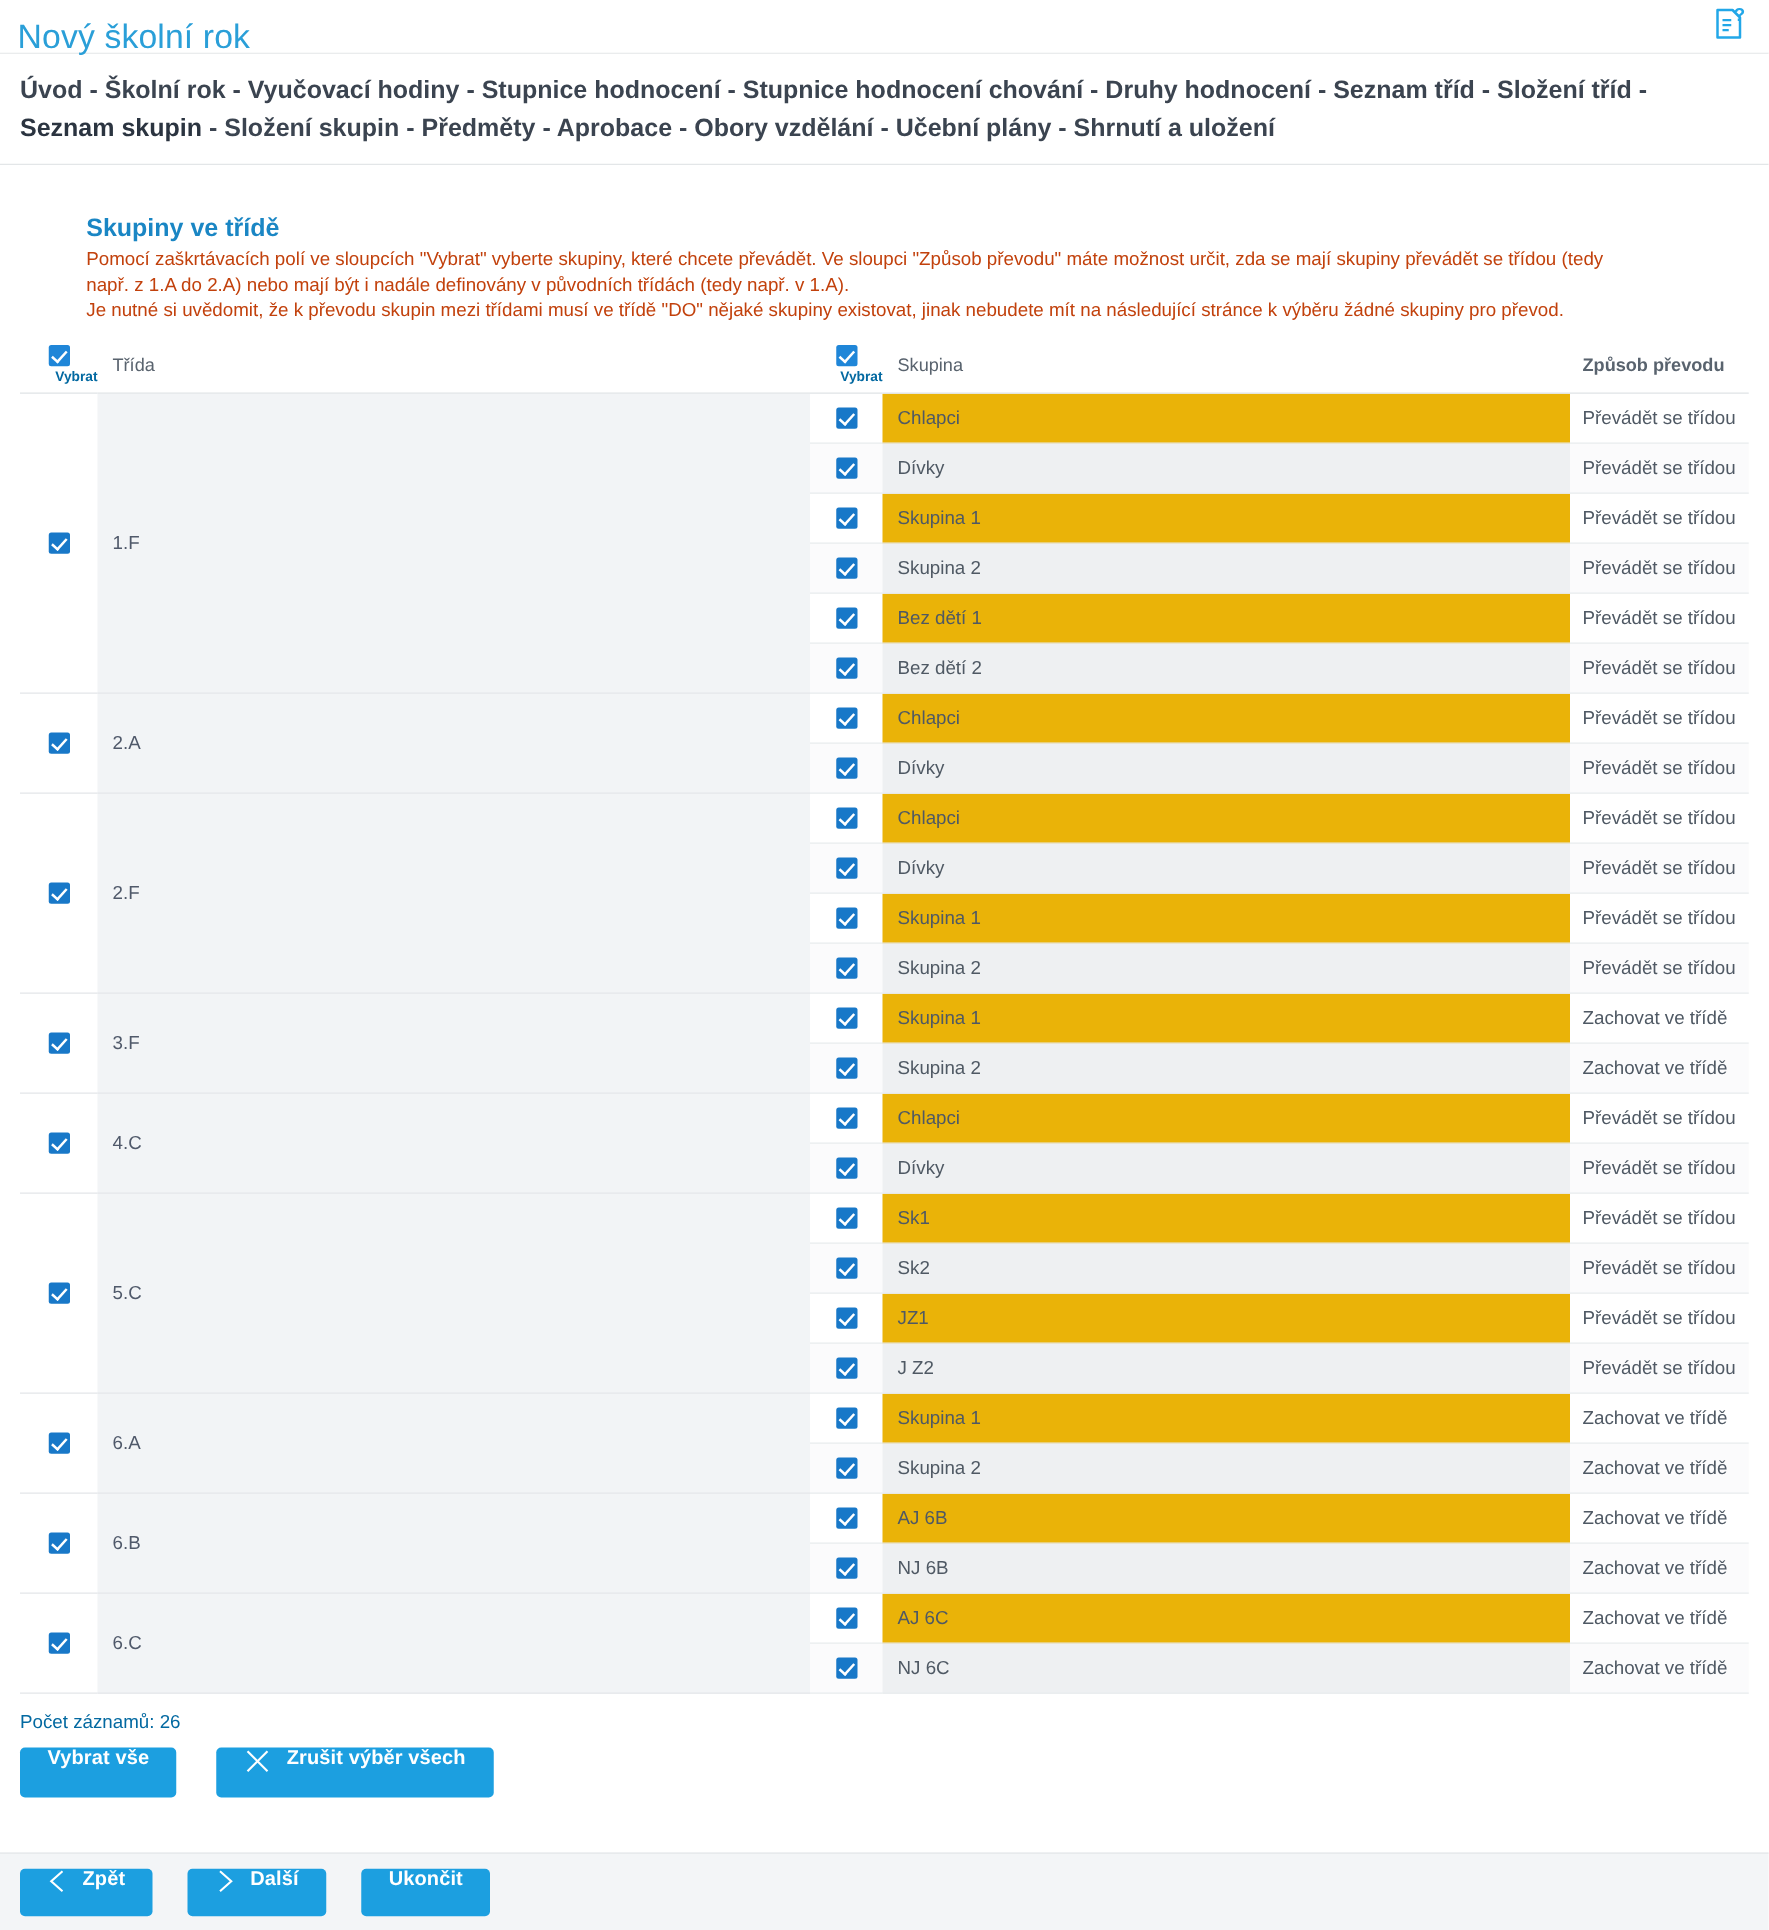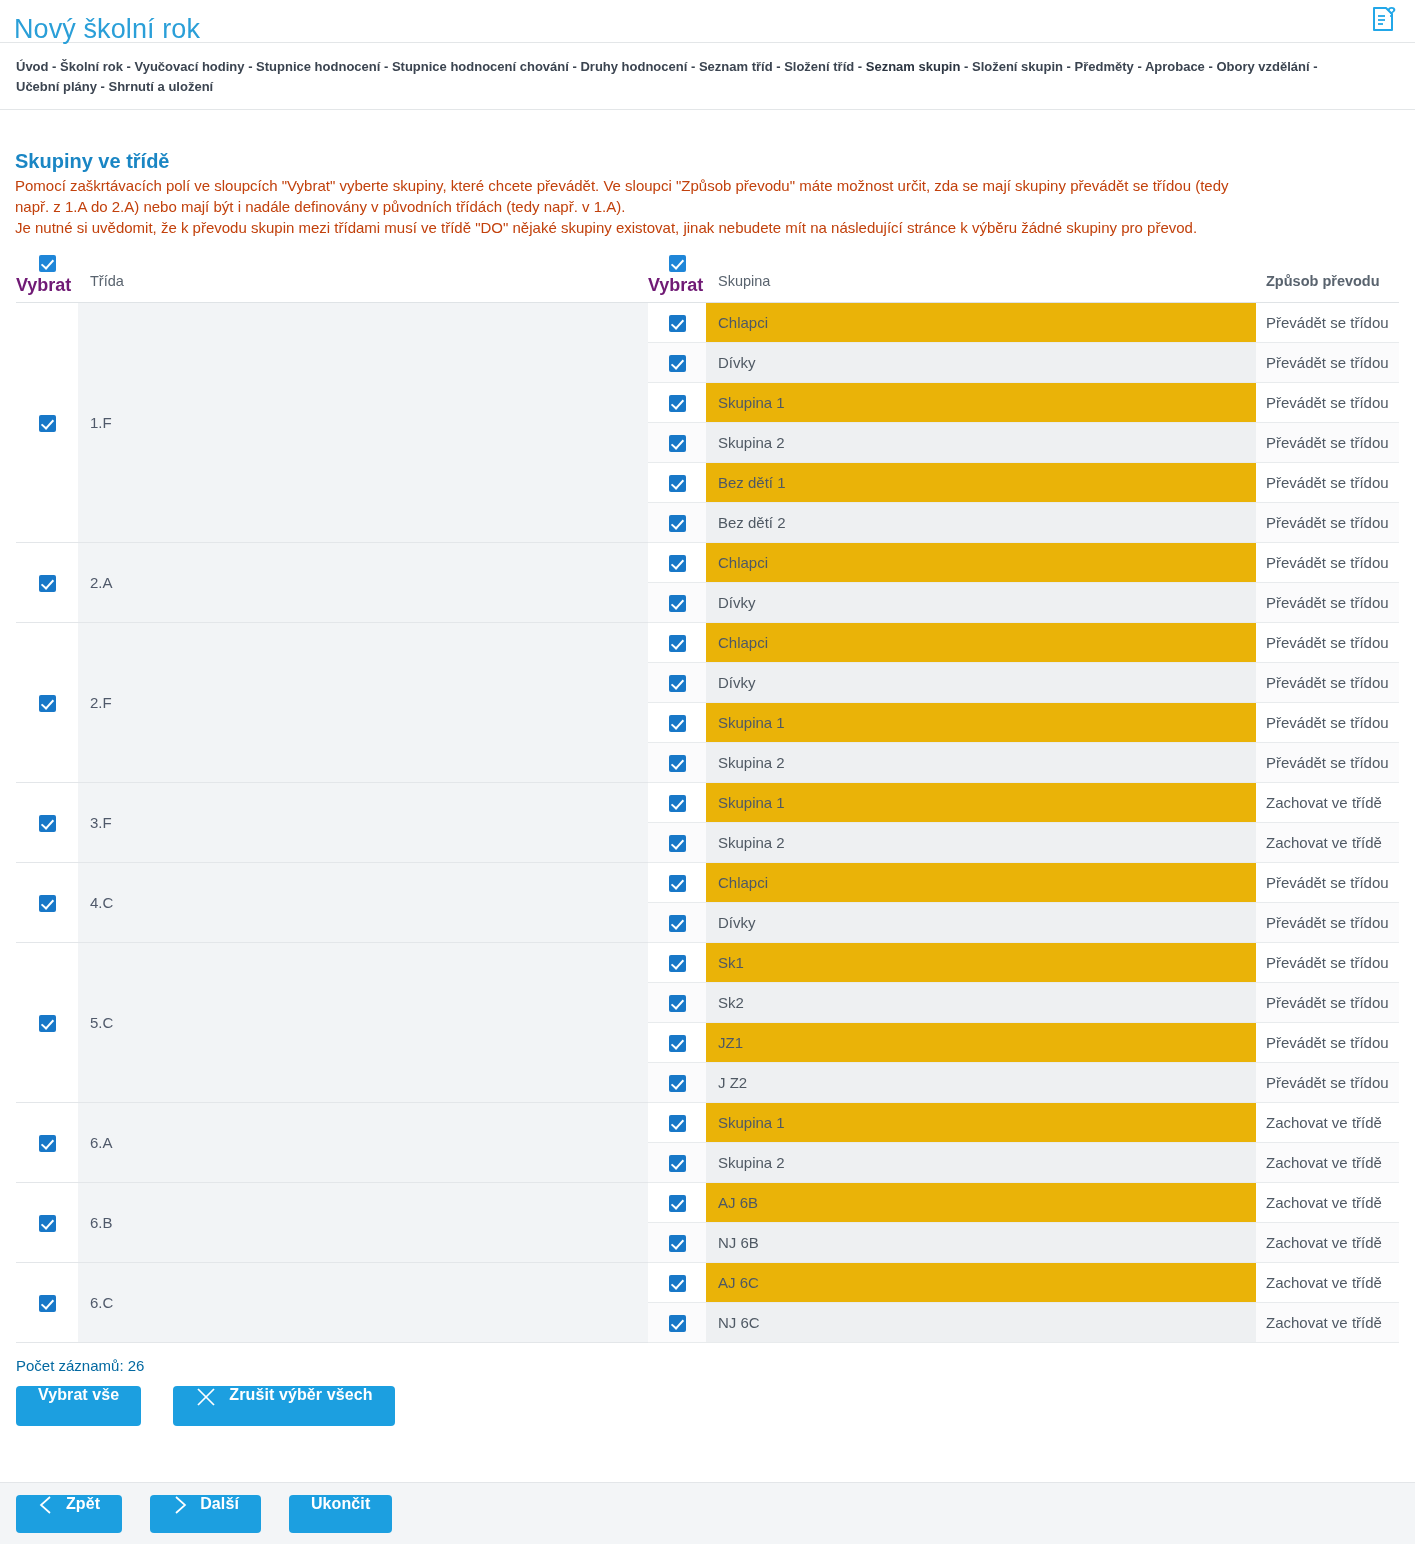--- a/index.html
+++ b/index.html
@@ -43,33 +43,34 @@
   }
   .rule {
     height: 1px;
     background: #e3e6e8;
     width: 100%;
   }
 
   
   .breadcrumb {
     padding: 14px 16px 12px 16px;
-    font-size: 13px;
+    font-size: 20px;
     line-height: 1.55;
     color: #3b4450;
     font-weight: 600;
     max-width: 1400px;
   }
   .breadcrumb .crumb { white-space: nowrap; }
   .breadcrumb .crumb.current { font-weight: 800; color: #2b3440; }
   .breadcrumb .sep { color: #3b4450; }
 
   
   .section {
-    padding: 38px 16px 0 15px;
+    padding: 38px 16px 0 32px;
+    margin-left: 37px;
   }
   .section-title {
     font-size: 20px;
     font-weight: 700;
     color: #1a86c4;
     margin: 0 0 2px 0;
     line-height: 1.3;
   }
   .section-desc {
     font-size: 15px;
@@ -104,25 +105,25 @@
     font-weight: 600;
     color: #4a5560;
     font-size: 14.5px;
   }
   th.th-sel {
     text-align: center;
     padding-left: 0;
   }
   th .sel-label {
     display: block;
-    font-size: 18px;
+    font-size: 11px;
     font-weight: 700;
-    color: #701a75;
+    color: #0369a1;
     margin-top: 3px;
-    text-align: left;
+    text-align: right;
   }
   th.th-text {
     padding-left: 12px;
     padding-bottom: 13px;
     color: #59636e;
     font-weight: 500;
   }
   th.th-mode {
     padding-left: 10px;
     padding-bottom: 13px;

